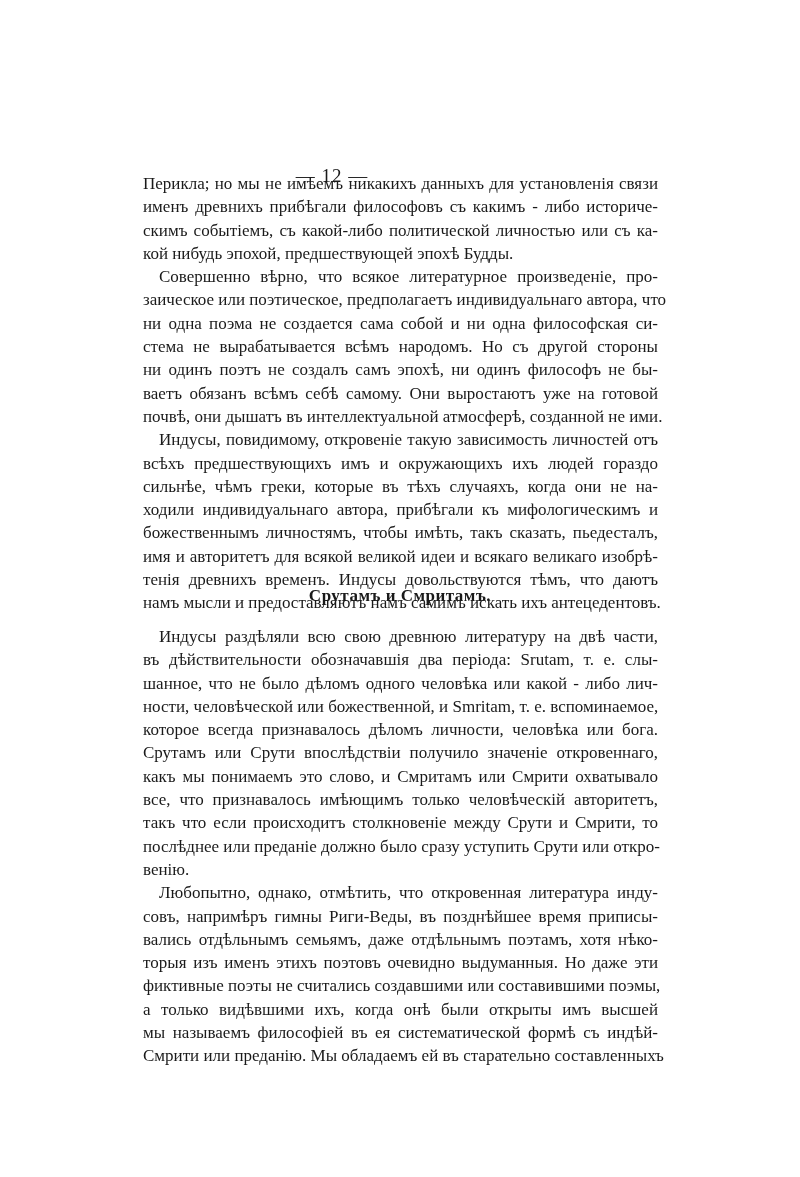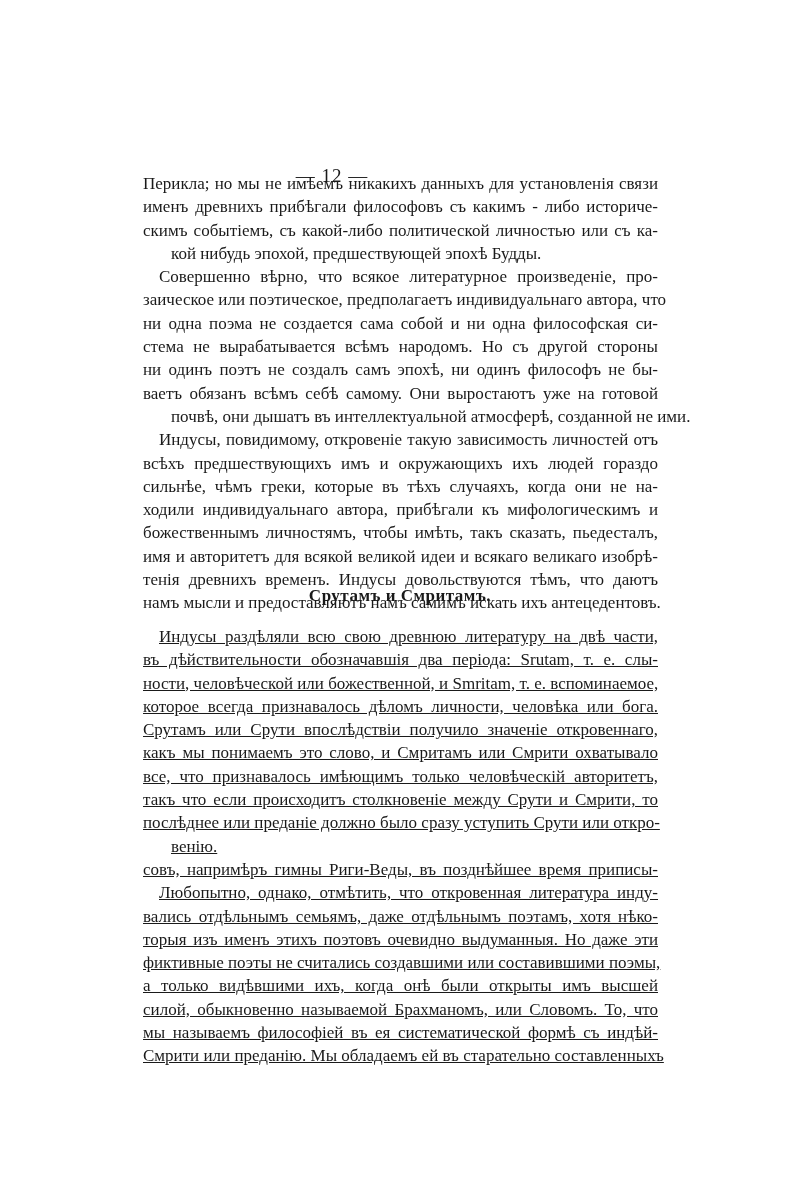--- a/index.html
+++ b/index.html
@@ -14,28 +14,28 @@
     font-size: 19px; letter-spacing: 1px; margin-top: 28px;
   }
   .text-block {
     position: absolute; left: 143px; width: 515px;
     font-size: 17px; line-height: 23.3px;
   }
   .line {
     display: block; white-space: nowrap; text-align: justify; text-align-last: justify;
     height: 23.3px; overflow: visible;
   }
-  .line.last { text-align-last: left; margin-left: 28px; }
+  .line.last { text-align-last: left; }
   .line.indent { padding-left: 16px; }
   .block1 { top: 172px; }
   .section-title {
     position: absolute; top: 586px; left: 0; width: 800px; text-align: center;
     font-size: 17px; font-weight: bold; letter-spacing: 0.5px;
   }
-  .block2 { top: 625px; text-decoration: underline; }
+  .block2 { top: 625px; }
 </style>
 </head>
 <body>
 
 <div class="page">
   <div class="page-number">— 12 —</div>
 
   <div class="text-block block1" id="block1">
       <span class="line">Перикла; но мы не имѣемъ никакихъ данныхъ для установленія связи</span>
       <span class="line">именъ древнихъ прибѣгали философовъ съ какимъ - либо историче-</span>
@@ -56,31 +56,31 @@
       <span class="line">имя и авторитетъ для всякой великой идеи и всякаго великаго изобрѣ-</span>
       <span class="line">тенія древнихъ временъ. Индусы довольствуются тѣмъ, что даютъ</span>
       <span class="line">намъ мысли и предоставляютъ намъ самимъ искать ихъ антецедентовъ.</span>
     </div>
 
   <div class="section-title">Срутамъ и Смритамъ.</div>
 
   <div class="text-block block2" id="block2">
       <span class="line indent">Индусы раздѣляли всю свою древнюю литературу на двѣ части,</span>
       <span class="line">въ дѣйствительности обозначавшія два періода: Srutam, т. е. слы-</span>
+      <span class="line">шанное, что не было дѣломъ одного человѣка или какой - либо лич-</span>
       <span class="line">ности, человѣческой или божественной, и Smritam, т. е. вспоминаемое,</span>
       <span class="line">которое всегда признавалось дѣломъ личности, человѣка или бога.</span>
       <span class="line">Срутамъ или Срути впослѣдствіи получило значеніе откровеннаго,</span>
       <span class="line">какъ мы понимаемъ это слово, и Смритамъ или Смрити охватывало</span>
       <span class="line">все, что признавалось имѣющимъ только человѣческій авторитетъ,</span>
       <span class="line">такъ что если происходитъ столкновеніе между Срути и Смрити, то</span>
       <span class="line">послѣднее или преданіе должно было сразу уступить Срути или откро-</span>
       <span class="line last">венію.</span>
+      <span class="line indent">Любопытно, однако, отмѣтить, что откровенная литература инду-</span>
       <span class="line">совъ, напримѣръ гимны Риги-Веды, въ позднѣйшее время приписы-</span>
-      <span class="line indent">Любопытно, однако, отмѣтить, что откровенная литература инду-</span>
       <span class="line">вались отдѣльнымъ семьямъ, даже отдѣльнымъ поэтамъ, хотя нѣко-</span>
       <span class="line">торыя изъ именъ этихъ поэтовъ очевидно выдуманныя. Но даже эти</span>
       <span class="line">фиктивные поэты не считались создавшими или составившими поэмы,</span>
       <span class="line">а только видѣвшими ихъ, когда онѣ были открыты имъ высшей</span>
-      <span class="line">силой, обыкновенно называемой Брахманомъ, или Словомъ. То, что</span>
       <span class="line">мы называемъ философіей въ ея систематической формѣ съ индѣй-</span>
       <span class="line">Смрити или преданію. Мы обладаемъ ей въ старательно составленныхъ</span>
     </div>
 </div>
 
 </body></html>

